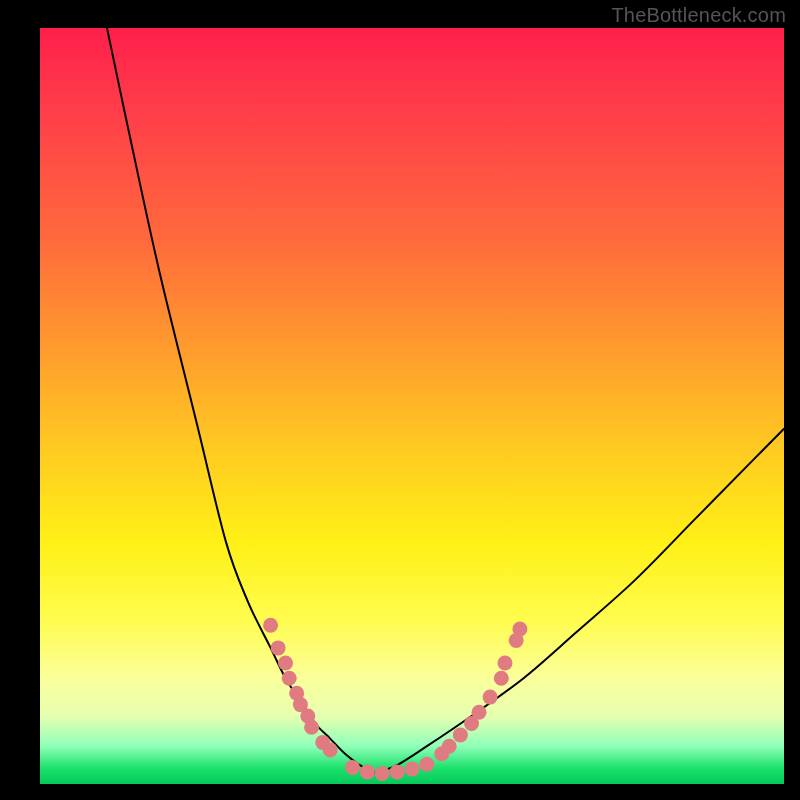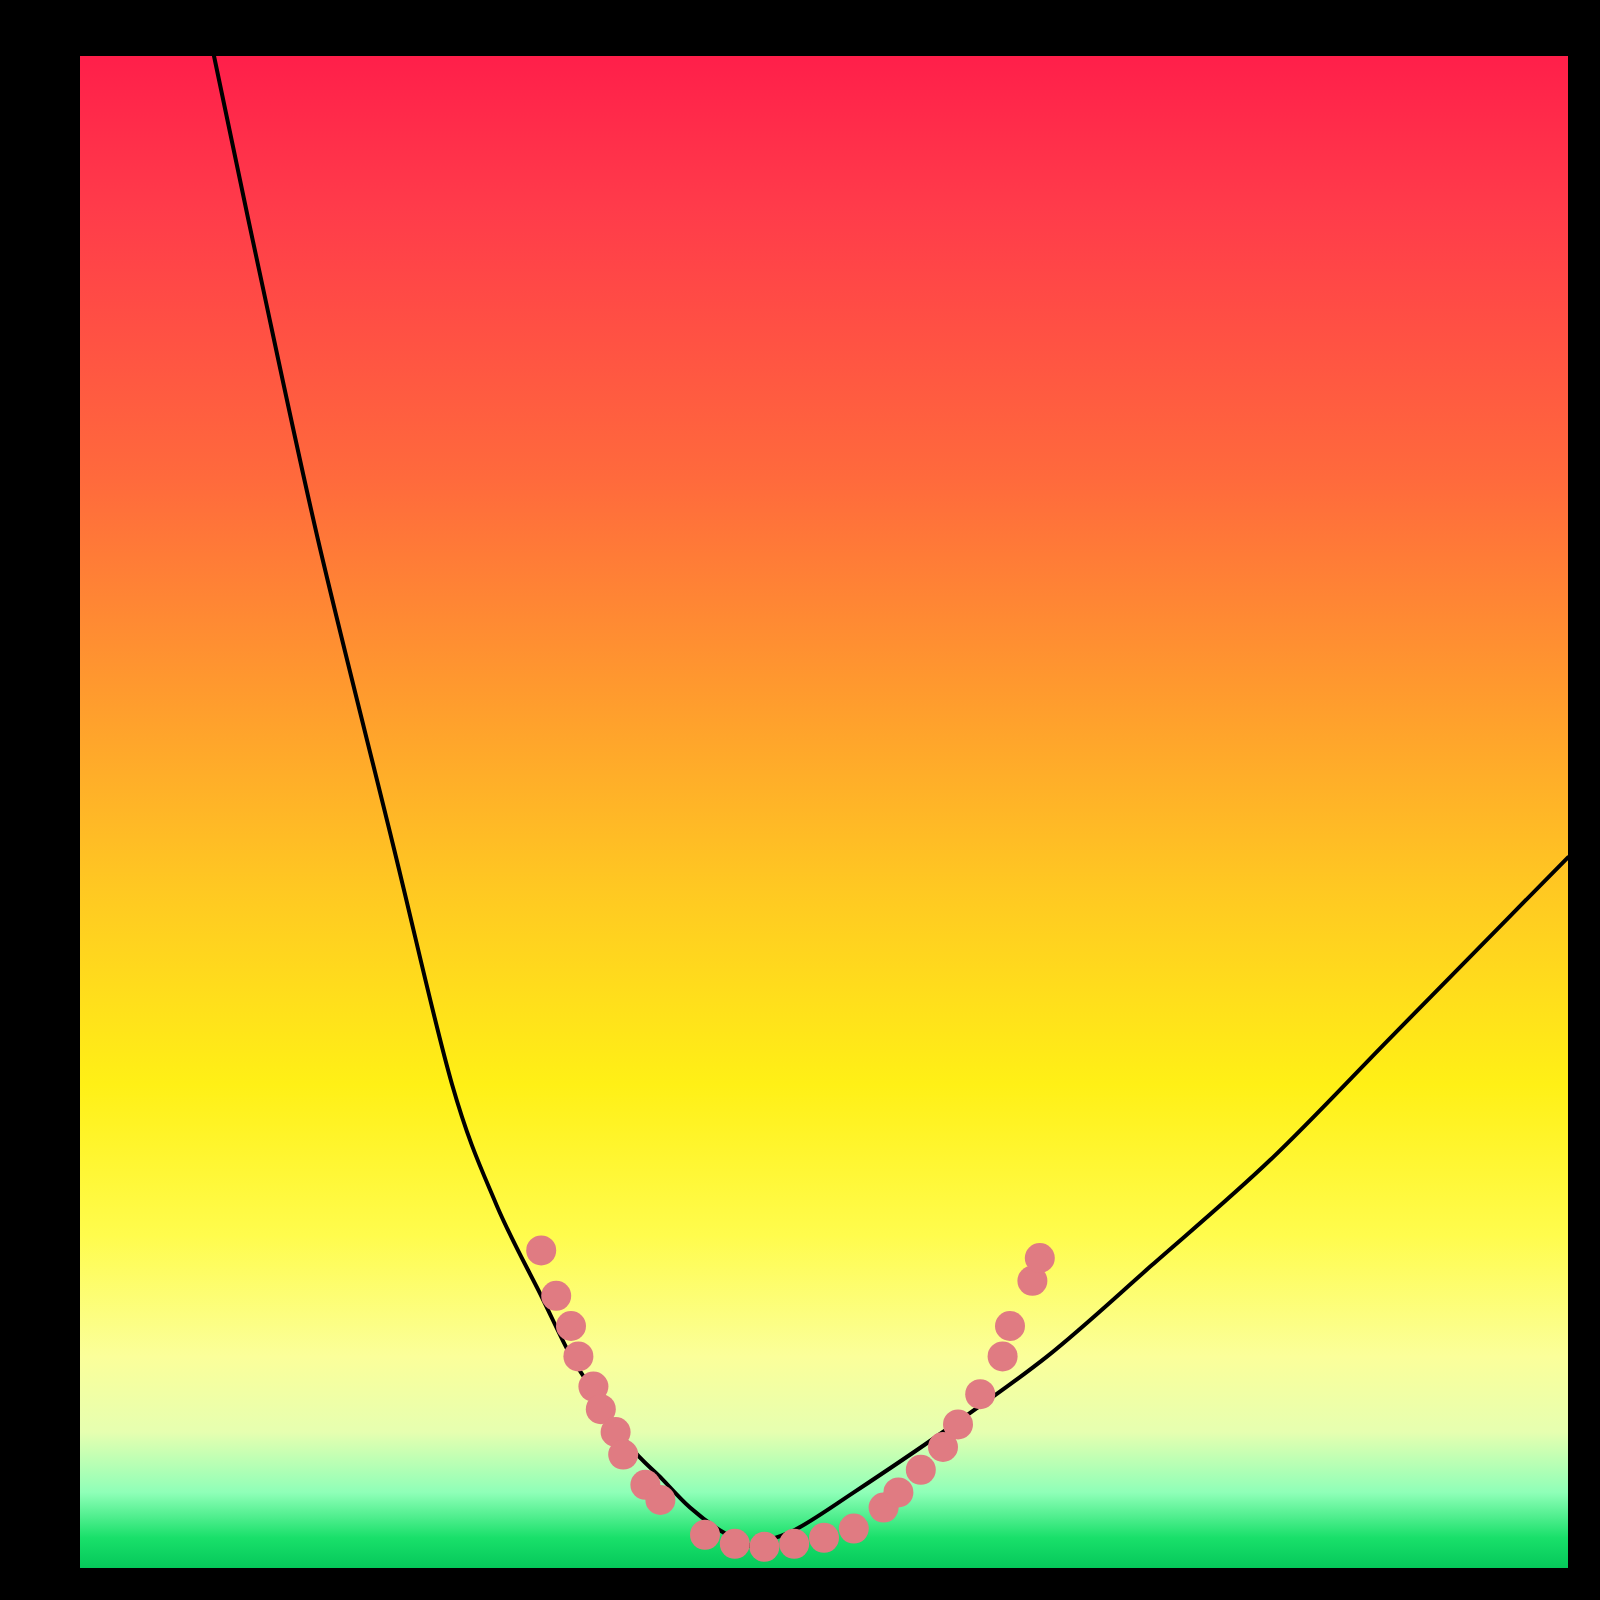--- a/index.html
+++ b/index.html
@@ -66,20 +66,21 @@
   }
   .dot {
     fill: #e07b82;
     stroke: none;
   }
 </style>
 </head>
 <body>
 
 <div class="frame">
+  <div class="watermark">TheBottleneck.com</div>
   <div class="plot-area">
     <svg class="curves" viewBox="0 0 744 756">
       <path id="left-curve" class="curve" d="M67.0 0.0 C70.7 17.6,80.6 65.5,89.3 105.8 C98.0 146.2,107.9 194.0,119.0 241.9 C130.2 289.8,145.1 347.8,156.2 393.1 C167.4 438.5,177.3 483.8,186.0 514.1 C194.7 544.3,200.9 556.9,208.3 574.6 C215.8 592.2,224.4 607.3,230.6 619.9 C236.8 632.5,240.6 641.3,245.5 650.2 C250.5 659.0,255.4 665.3,260.4 672.8 C265.4 680.4,270.3 689.2,275.3 695.5 C280.2 701.8,285.2 705.6,290.2 710.6 C295.1 715.7,300.1 721.4,305.0 725.8 C310.0 730.2,315.0 734.0,319.9 737.1 C324.9 740.3,332.3 743.4,334.8 744.7"></path>
       <path id="right-curve" class="curve" d="M334.8 744.7 C338.5 743.4,348.4 741.5,357.1 737.1 C365.8 732.7,374.5 726.4,386.9 718.2 C399.3 710.0,415.4 699.3,431.5 688.0 C447.6 676.6,466.2 664.0,483.6 650.2 C501.0 636.3,517.1 621.2,535.7 604.8 C554.3 588.4,575.4 570.8,595.2 551.9 C615.0 533.0,634.9 511.6,654.7 491.4 C674.6 471.2,699.4 446.0,714.2 430.9 C729.1 415.8,739.0 405.7,744.0 400.7"></path>
       <g id="markers">
           <circle cx="230.6" cy="597.2" r="7.5" class="dot"></circle>
           <circle cx="238.1" cy="619.9" r="7.5" class="dot"></circle>
           <circle cx="245.5" cy="635.0" r="7.5" class="dot"></circle>
           <circle cx="249.2" cy="650.2" r="7.5" class="dot"></circle>
           <circle cx="256.7" cy="665.3" r="7.5" class="dot"></circle>

